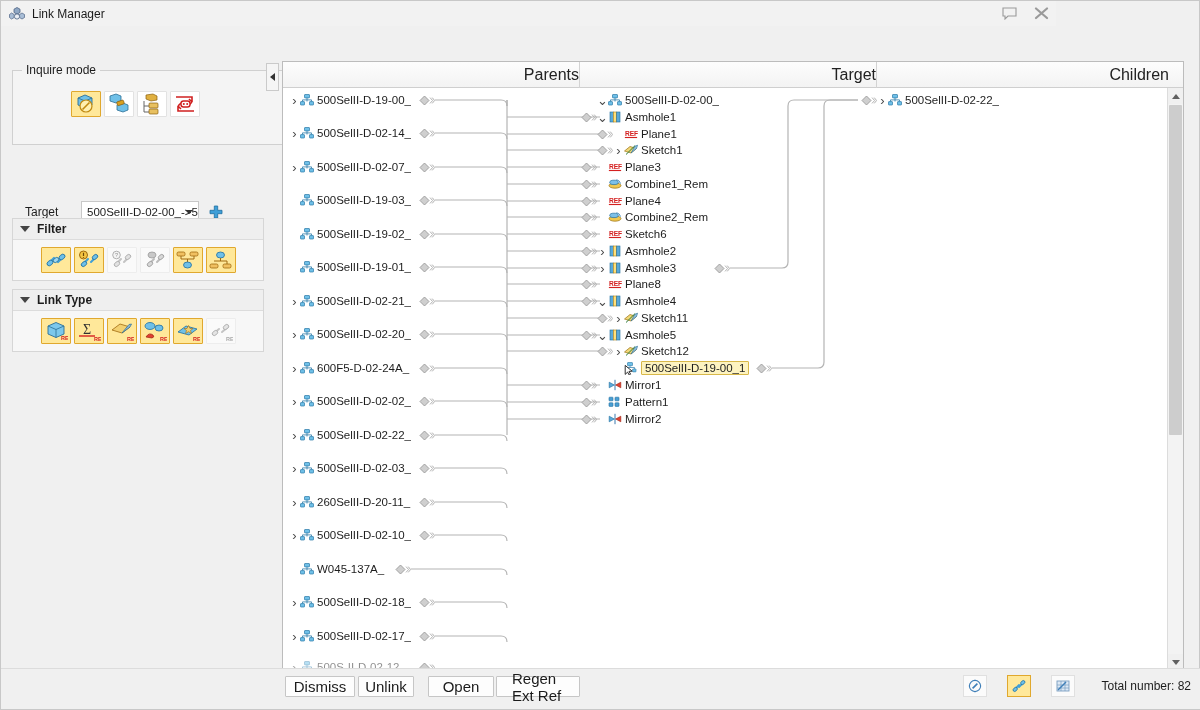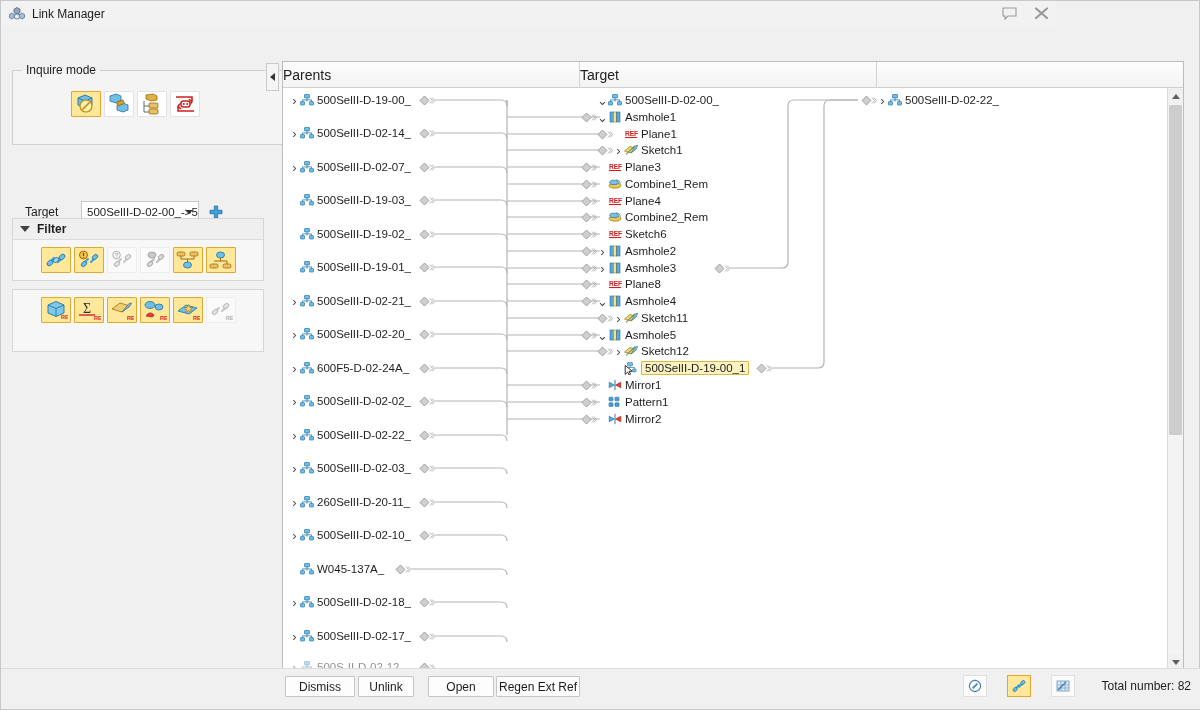--- a/index.html
+++ b/index.html
@@ -140,22 +140,22 @@
     border-right: 5px solid #333;
   }
 
   .colheaders {
     position: absolute; left: 0; top: 0; width: 902px; height: 26px;
     background: linear-gradient(#fdfdfd, #f3f3f3);
     border-bottom: 1px solid #cfcfcf;
   }
   .colhead {
     position: absolute; top: 0; height: 26px;
-    display: flex; align-items: center; justify-content: flex-start;
-    font-size: 14px; color: #222;
+    display: flex; align-items: center; justify-content: flex-end;
+    font-size: 16px; color: #222;
   }
   .colhead.sep { border-right: 1px solid #d3d3d3; }
   #ch-parents  { left: 0;   width: 297px; }
   #ch-target   { left: 297px; width: 297px; }
   #ch-children { left: 594px; width: 292px; }
 
   .treebody {
     position: absolute; left: 0; top: 26px; width: 886px; height: 582px;
     overflow: hidden;
   }
@@ -204,23 +204,23 @@
   .vscroll .tri-d { width:0;height:0;border-left:4px solid transparent;border-right:4px solid transparent;border-top:5px solid #606060;}
 
   
   .bottombar {
     position: absolute; left: 0; bottom: 0; width: 1200px; height: 41px;
     background: #f0f0f0; border-top: 1px solid #dcdcdc;
   }
   .btn {
     position: absolute; top: 7px; height: 21px;
     background: #fdfdfd; border: 1px solid #c6c6c6;
-    font-size: 12px; color: #1b1b1b;
+    font-size: 15px; color: #1b1b1b;
     display: flex; align-items: center; justify-content: center;
-    padding: 0 1px;
+    padding: 0 15px;
     border-radius: 1px;
   }
   #btn-dismiss { left: 284px; width: 70px; }
   #btn-unlink  { left: 357px; width: 56px; }
   #btn-open    { left: 427px; width: 66px; }
   #btn-regen   { left: 495px; width: 84px; }
 
   .status-right {
     position: absolute; right: 10px; top: 6px;
     display: flex; align-items: center; gap: 20px; justify-content: space-between;
@@ -370,20 +370,24 @@
               <path d="M11.5 8 v3 M5 11 h13 v3 M11.5 11 v0" stroke="#a06a10" stroke-width="1" fill="none"></path>
               <rect x="1" y="14" width="8" height="4" rx="1.5" fill="#f0c060" stroke="#a06a10" stroke-width=".8"></rect>
               <rect x="14" y="14" width="8" height="4" rx="1.5" fill="#f0c060" stroke="#a06a10" stroke-width=".8"></rect>
             </svg>
           </div>
         </div>
       </div>
     </div>
 
     <div class="section" id="sec-linktype">
+      <div class="section-head">
+        <span class="tri"></span>
+        <span>Link Type</span>
+      </div>
       <div class="section-body">
         <div class="icon-row">
           <div class="tool sel">
             <svg width="24" height="20" viewBox="0 0 24 20">
               <path d="M4 5 L12 1.5 L20 5 L20 13 L12 16.5 L4 13 Z" fill="#7cc8ec" stroke="#2b6e96" stroke-width=".9"></path>
               <path d="M4 5 L12 8.5 L20 5 M12 8.5 L12 16.5" stroke="#2b6e96" stroke-width=".8" fill="none"></path>
               <text x="17" y="19" font-size="5.5" fill="#d42020" font-family="Liberation Sans" font-weight="bold">REF</text>
             </svg>
           </div>
           <div class="tool sel">
@@ -433,20 +437,23 @@
   </div>
 
   <div class="treewrap">
 
     <div class="colheaders">
       <div class="colhead sep" id="ch-parents">
         <span>Parents</span>
       </div>
       <div class="colhead sep" id="ch-target">
         <span>Target</span>
+      </div>
+      <div class="colhead" id="ch-children">
+        <span>Children</span>
       </div>
     </div>
 
     <div class="treebody" id="treebody">
       <svg class="conn" id="connectors" width="886" height="582">
           <path d="M152 12 H218 Q224 12 224 18" fill="none" stroke="#b4b4b4" stroke-width="1.2"></path>
           <path d="M152 45 H218 Q224 45 224 51" fill="none" stroke="#b4b4b4" stroke-width="1.2"></path>
           <path d="M152 79 H218 Q224 79 224 85" fill="none" stroke="#b4b4b4" stroke-width="1.2"></path>
           <path d="M152 112 H218 Q224 112 224 118" fill="none" stroke="#b4b4b4" stroke-width="1.2"></path>
           <path d="M152 146 H218 Q224 146 224 152" fill="none" stroke="#b4b4b4" stroke-width="1.2"></path>

